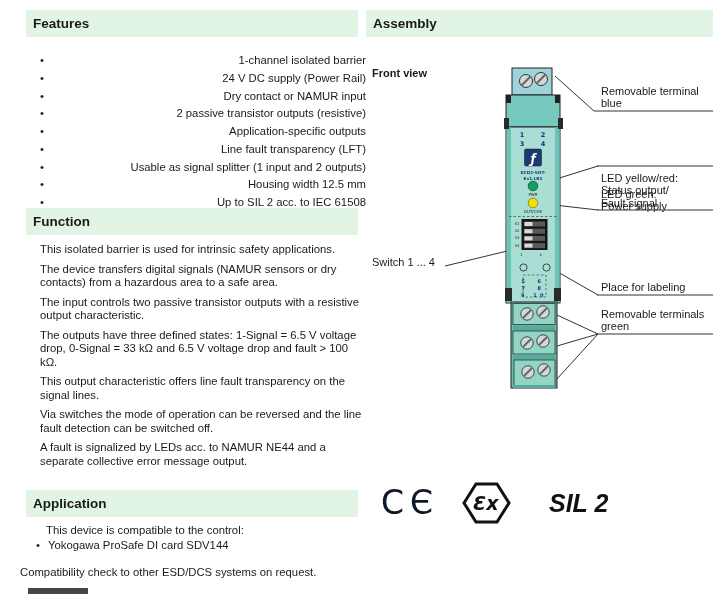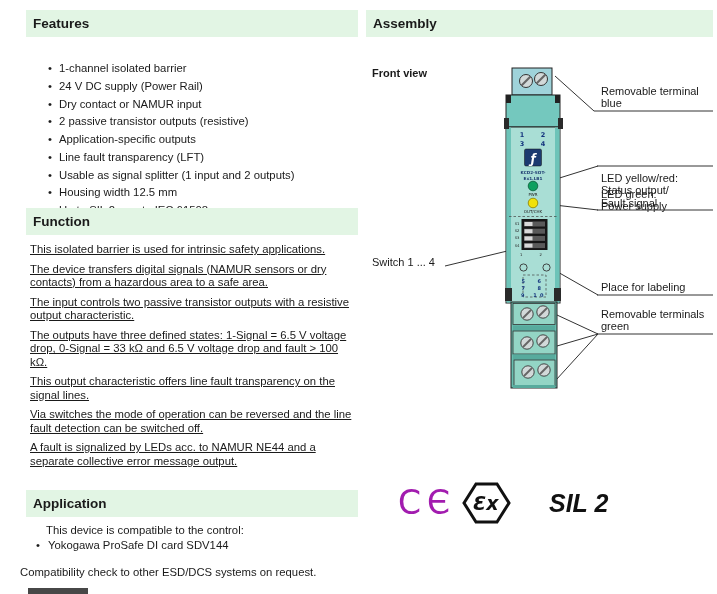--- a/index.html
+++ b/index.html
@@ -4,40 +4,40 @@
 <style>
   html,body{margin:0;padding:0;background:#fff;}
   .page{position:relative;width:717px;height:594px;background:#fff;overflow:hidden;
         font-family:"Liberation Sans",sans-serif;color:var(--text,#1a1a1a);}
   .sec-header{position:absolute;height:27px;background:var(--header-bg);
         font-size:13.5px;font-weight:bold;line-height:27px;padding-left:7px;box-sizing:border-box;}
   .hdr-features{left:26px;top:10px;width:332px;}
   .hdr-function{left:26px;top:208px;width:332px;}
   .hdr-application{left:26px;top:490px;width:332px;}
   .hdr-assembly{left:366px;top:10px;width:347px;}
-  .feature-list{position:absolute;left:26px;top:44px;width:332px;margin:16px;padding:0;list-style:none;}
+  .feature-list{position:absolute;left:26px;top:44px;width:332px;margin:8px;padding:0;list-style:none;text-align:right;}
   .feature-list li{position:relative;padding-left:17px;line-height:17.75px;font-size:11.3px;}
   .feature-list li::before{content:"\2022";position:absolute;left:6px;}
-  .fn-paras{position:absolute;left:30px;top:237px;width:322px;text-decoration:underline;}
+  .fn-paras{position:absolute;left:40px;top:237px;width:322px;}
   .fn-paras p{margin:6px 0 0 0;font-size:11.3px;line-height:13.5px;}
   .app-text{position:absolute;font-size:11.3px;line-height:13.5px;}
   .app-intro{left:30px;top:524px;width:322px;margin-left:16px;}
   .app-item{left:30px;top:539px;width:322px;padding-left:18px;}
   .app-item::before{content:"\2022";position:absolute;left:6px;}
   .app-note{left:20px;top:566px;width:322px;}
   .front-view{position:absolute;left:372px;top:67px;font-size:11px;font-weight:bold;}
   .callout{position:absolute;font-size:11px;line-height:12.3px;white-space:pre-line;}
   .co-blue{left:601px;top:85px;}
   .co-ledg{left:601px;top:140px;margin-top:48px;}
   .co-ledy{left:601px;top:172px;}
   .co-switch{left:372px;top:256px;}
   .co-label{left:601px;top:281px;text-align:right;}
   .co-tgreen{left:601px;top:308px;}
-  .cert-ce{position:absolute;left:398px;top:483px;font-family:"DejaVu Sans",sans-serif;
-        font-size:33px;letter-spacing:6px;color:#a21caf;}
+  .cert-ce{position:absolute;left:381px;top:483px;font-family:"DejaVu Sans",sans-serif;
+        font-size:33px;letter-spacing:6px;color:#0f172a;}
   .cert-sil{position:absolute;left:549px;top:489px;font-size:25px;font-weight:bold;
         font-style:italic;color:#111;}
   .cut-bar{position:absolute;left:28px;top:588px;width:60px;height:6px;background:#474747;}
   svg.overlay{position:absolute;left:0;top:0;}
   .f-face{fill:var(--device-face);} .f-dark{fill:var(--device-dark);}
   .f-tgreen{fill:var(--terminal-green);} .f-tblue{fill:var(--terminal-blue);}
   .f-ledg{fill:var(--led-green);} .f-ledy{fill:var(--led-yellow);}
   .t-blue{fill:var(--label-blue);font-weight:bold;}
   .t-tiny{fill:#222;}
   svg text{font-family:"DejaVu Sans",sans-serif;}

